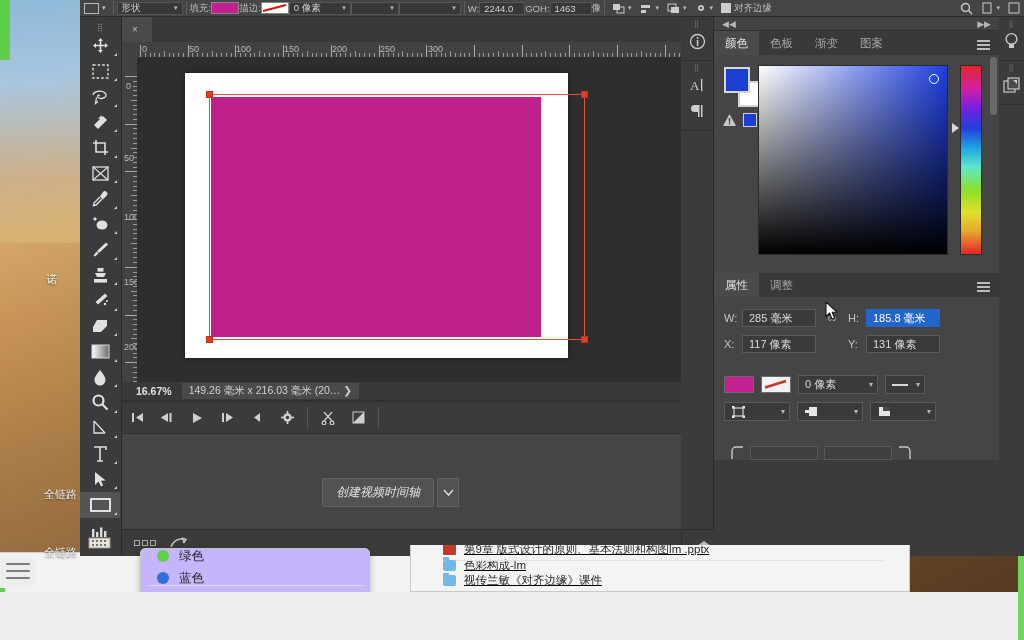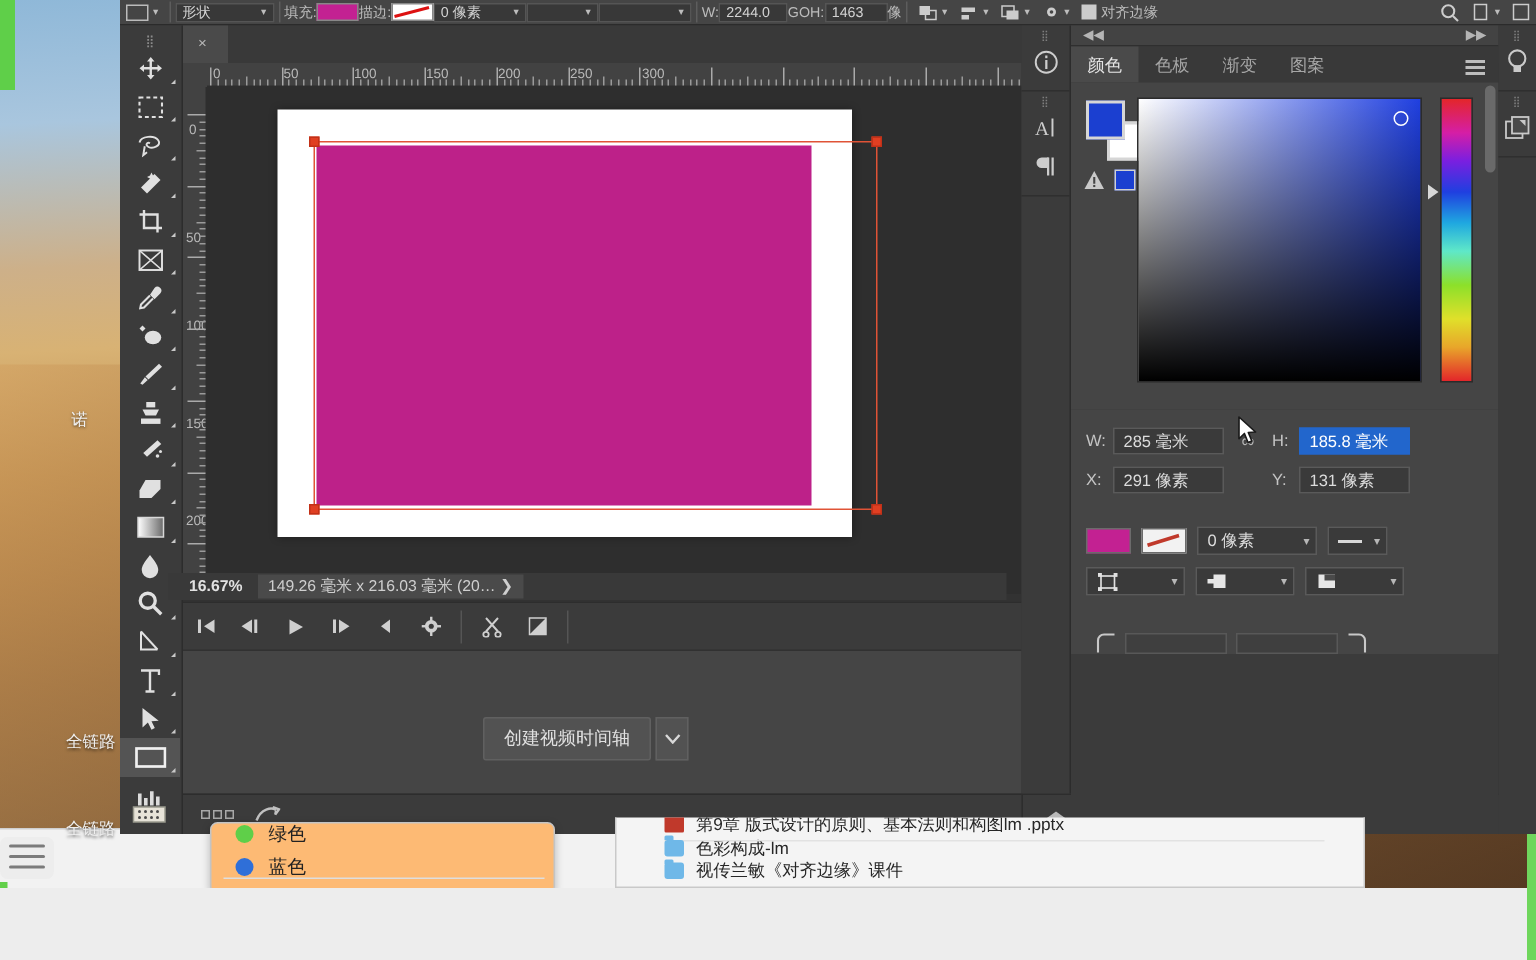--- a/index.html
+++ b/index.html
@@ -142,21 +142,21 @@
     background: #bd2189;
   }
   #sel-box {
     position: absolute; left: 71px; top: 36px; width: 376px; height: 246px;
     border: 1.6px solid #e05336;
   }
   .handle {
     position: absolute; width: 7px; height: 7px; background: #e03f22; border: 1px solid #c23118;
   }
   #statusbar {
-    position: absolute; left: 32px; top: 382px; width: 559px; height: 18px;
+    position: absolute; left: 42px; top: 382px; width: 559px; height: 18px;
     background: #393939; display: flex; align-items: center; gap: 10px;
     padding-left: 14px; color: #d0d0d0; font-size: 10.5px;
   }
   #statusbar .zoom { font-weight: bold; color: #e2e2e2; }
   #statusbar .dims { background: #4a4a4a; padding: 1px 7px; color: #cfcfcf; }
 
   
   #timeline {
     position: absolute; left: 42px; top: 401px; width: 559px; height: 155px;
     background: #3b3b3b; border-top: 1px solid #2d2d2d;
@@ -176,21 +176,21 @@
     border-bottom: 1px solid #313131;
   }
   .tl-btn { width: 30px; height: 32px; display: flex; align-items: center; justify-content: center; }
   .tl-sep { width: 1px; height: 22px; background: #555; margin: 0 5px; }
   #tl-body { height: 96px; background: #454545; position: relative; }
   #tl-create {
     position: absolute; left: 200px; top: 44px; display: flex; gap: 3px;
   }
   #tl-create .btn {
     background: #525252; border: 1px solid #606060; color: #e0e0e0;
-    font-size: 12px; padding: 5px 13px; border-radius: 2px;
+    font-size: 12px; padding: 5px 13px; border-radius: 2px; font-style: italic;
   }
   #tl-create .drop {
     background: #525252; border: 1px solid #606060; width: 22px;
     display: flex; align-items: center; justify-content: center;
   }
   #ps-footer {
     position: absolute; left: 42px; top: 529px; width: 559px; height: 27px;
     background: #3b3b3b; border-top: 1px solid #2d2d2d;
     display: flex; align-items: center; gap: 14px; padding-left: 12px;
   }
@@ -308,35 +308,36 @@
     position: absolute; right: 2px; top: 40px; width: 7px; height: 58px;
     background: #6a6a6a; border-radius: 4px;
   }
   #layers-tabs { position: absolute; left: 0; bottom: 3px; width: 285px; }
 
   
   #finder {
     position: absolute; left: 410px; top: 545px; width: 500px; height: 47px;
     background: #f4f4f4; border: 1px solid #c9c9c9; border-top: none;
     overflow: hidden;
+    text-decoration: underline;
   }
   .fr { display: flex; align-items: center; gap: 8px; height: 15.5px; padding-left: 32px; }
   .fr .ic { width: 13px; height: 11px; background: #6fb8e8; border-radius: 2px; position: relative; flex: none; }
   .fr .ic.ppt { background: #c0392b; border-radius: 1px; }
   .fr .ic.folder::before {
     content: ""; position: absolute; left: 0; top: -2.5px; width: 6px; height: 3px;
     background: #6fb8e8; border-radius: 1px 1px 0 0;
   }
   .fr .nm { color: #262626; font-size: 11.5px; white-space: nowrap; }
   #finder-sep { position: absolute; left: 32px; top: 15px; width: 440px; height: 1px; background: #e2e2e2; }
 
   
   #ctxmenu {
     position: absolute; left: 140px; top: 548px; width: 230px; height: 48px;
-    background: #fdba74; border: 1px solid #c4c4c4; border-radius: 5px;
+    background: #c4b5fd; border: 1px solid #c4c4c4; border-radius: 5px;
     box-shadow: 0 2px 6px rgba(0,0,0,.25); overflow: hidden;
   }
   .ctxrow { display: flex; align-items: center; gap: 10px; height: 22px; padding-left: 16px; }
   .ctxrow .dot { width: 12px; height: 12px; border-radius: 50%; }
   .ctxrow .lab { color: #222; font-size: 12.5px; }
   #ctx-sep { position: absolute; left: 8px; top: 36px; width: 214px; height: 1px; background: #dedede; }
 
   
   #wechat {
     position: absolute; left: 0; top: 592px; width: 1018px; height: 48px;
@@ -991,34 +992,43 @@
         </svg>
         <span class="sw"></span>
       </div>
       <div id="picker">
         <span id="picker-dot"></span>
       </div>
       <div id="hue-marker"></div>
       <div id="hue"></div>
     </div>
 
+    <div class="panel-tabs">
+      <div class="ptab active">属性</div>
+      <div class="ptab">调整</div>
+      <div class="pmenu">
+          <i></i>
+          <i></i>
+          <i></i>
+        </div>
+    </div>
 
     <div id="prop-panel">
 
       <div id="prop-rows">
         <div class="prow">
           <span class="plabel">W:</span>
           <span class="pfield">285 毫米</span>
           <span class="link-ico">∞</span>
           <span class="plabel">H:</span>
           <span class="pfield sel">185.8 毫米</span>
         </div>
         <div class="prow">
           <span class="plabel">X:</span>
-          <span class="pfield">291 像素</span>
+          <span class="pfield">117 像素</span>
           <span class="link-ico"></span>
           <span class="plabel">Y:</span>
           <span class="pfield">131 像素</span>
         </div>
         <svg id="cursor-arrow" width="15" height="20" viewBox="0 0 15 20">
           <path d="M1 1 L1 15.5 L4.6 12 L7 18 L9.6 17 L7.2 11.3 L12 11 Z" fill="#ffffff" stroke="#1a1a1a" stroke-width="1.1" stroke-linejoin="round"></path>
         </svg>
       </div>
 
       <div id="prop-style">

